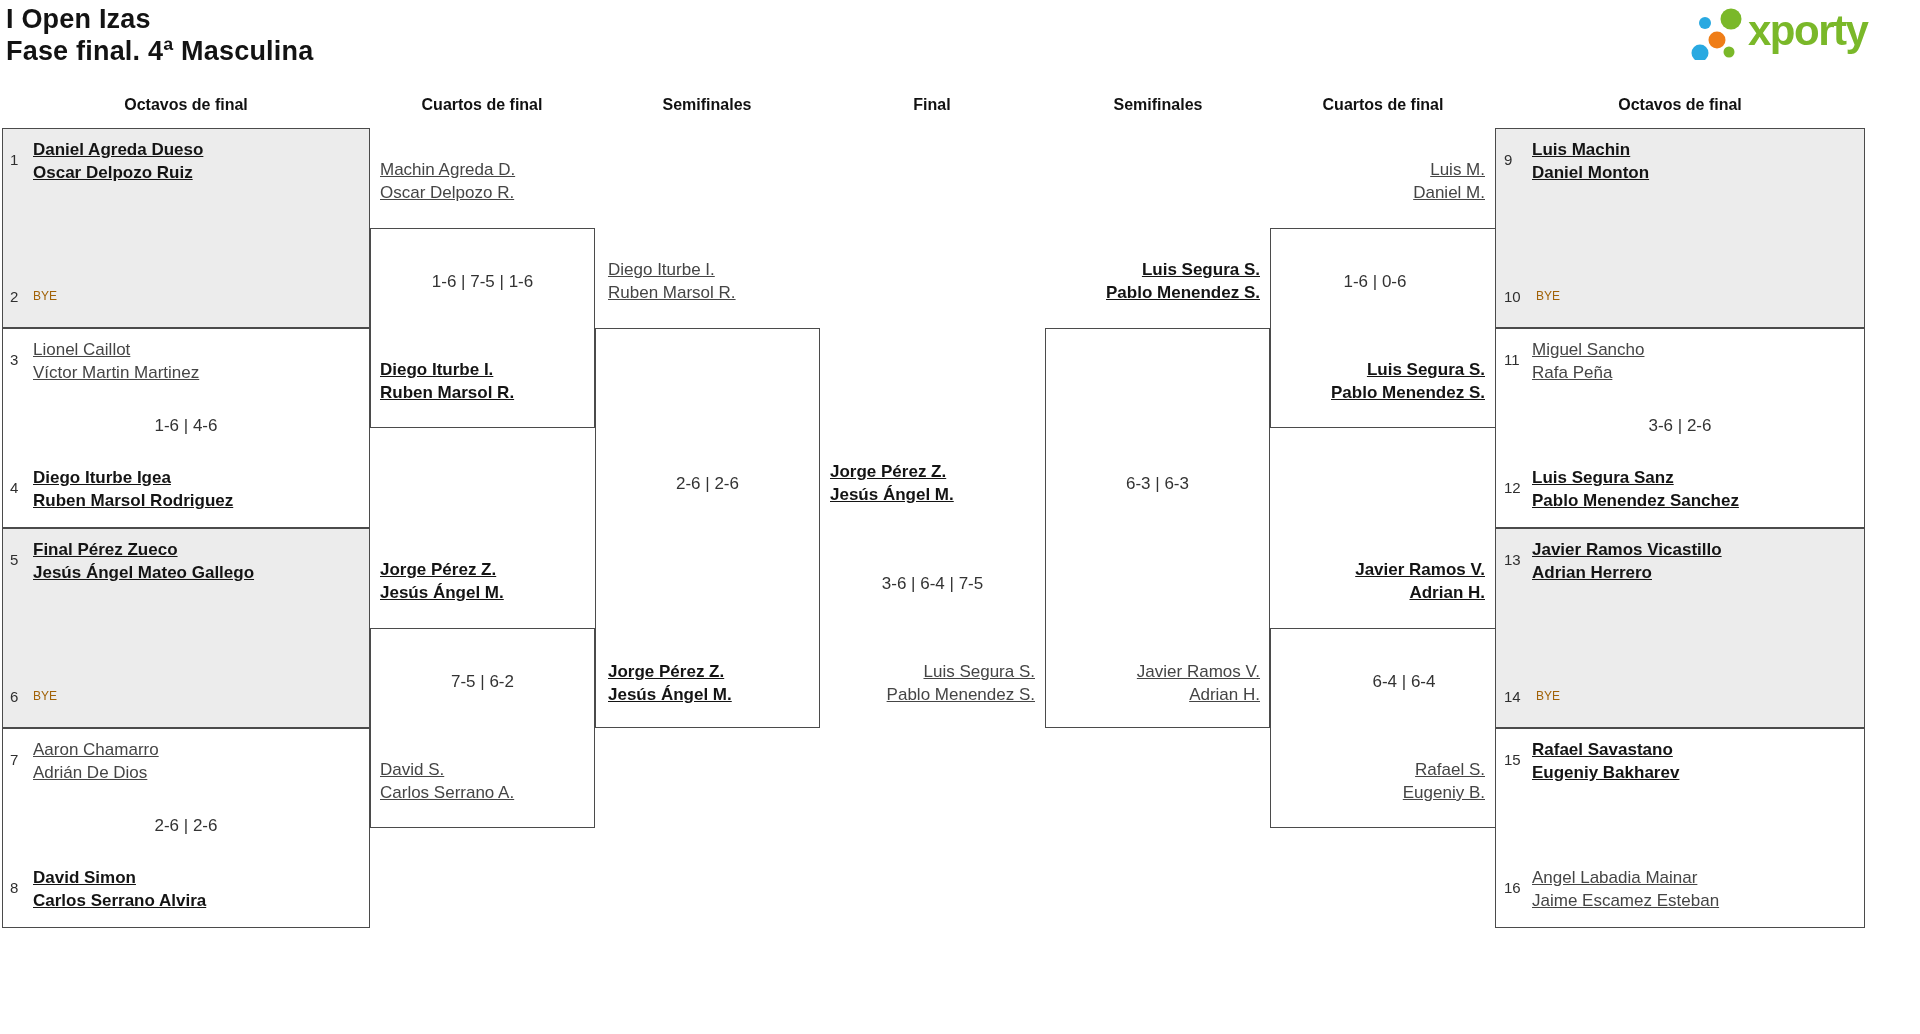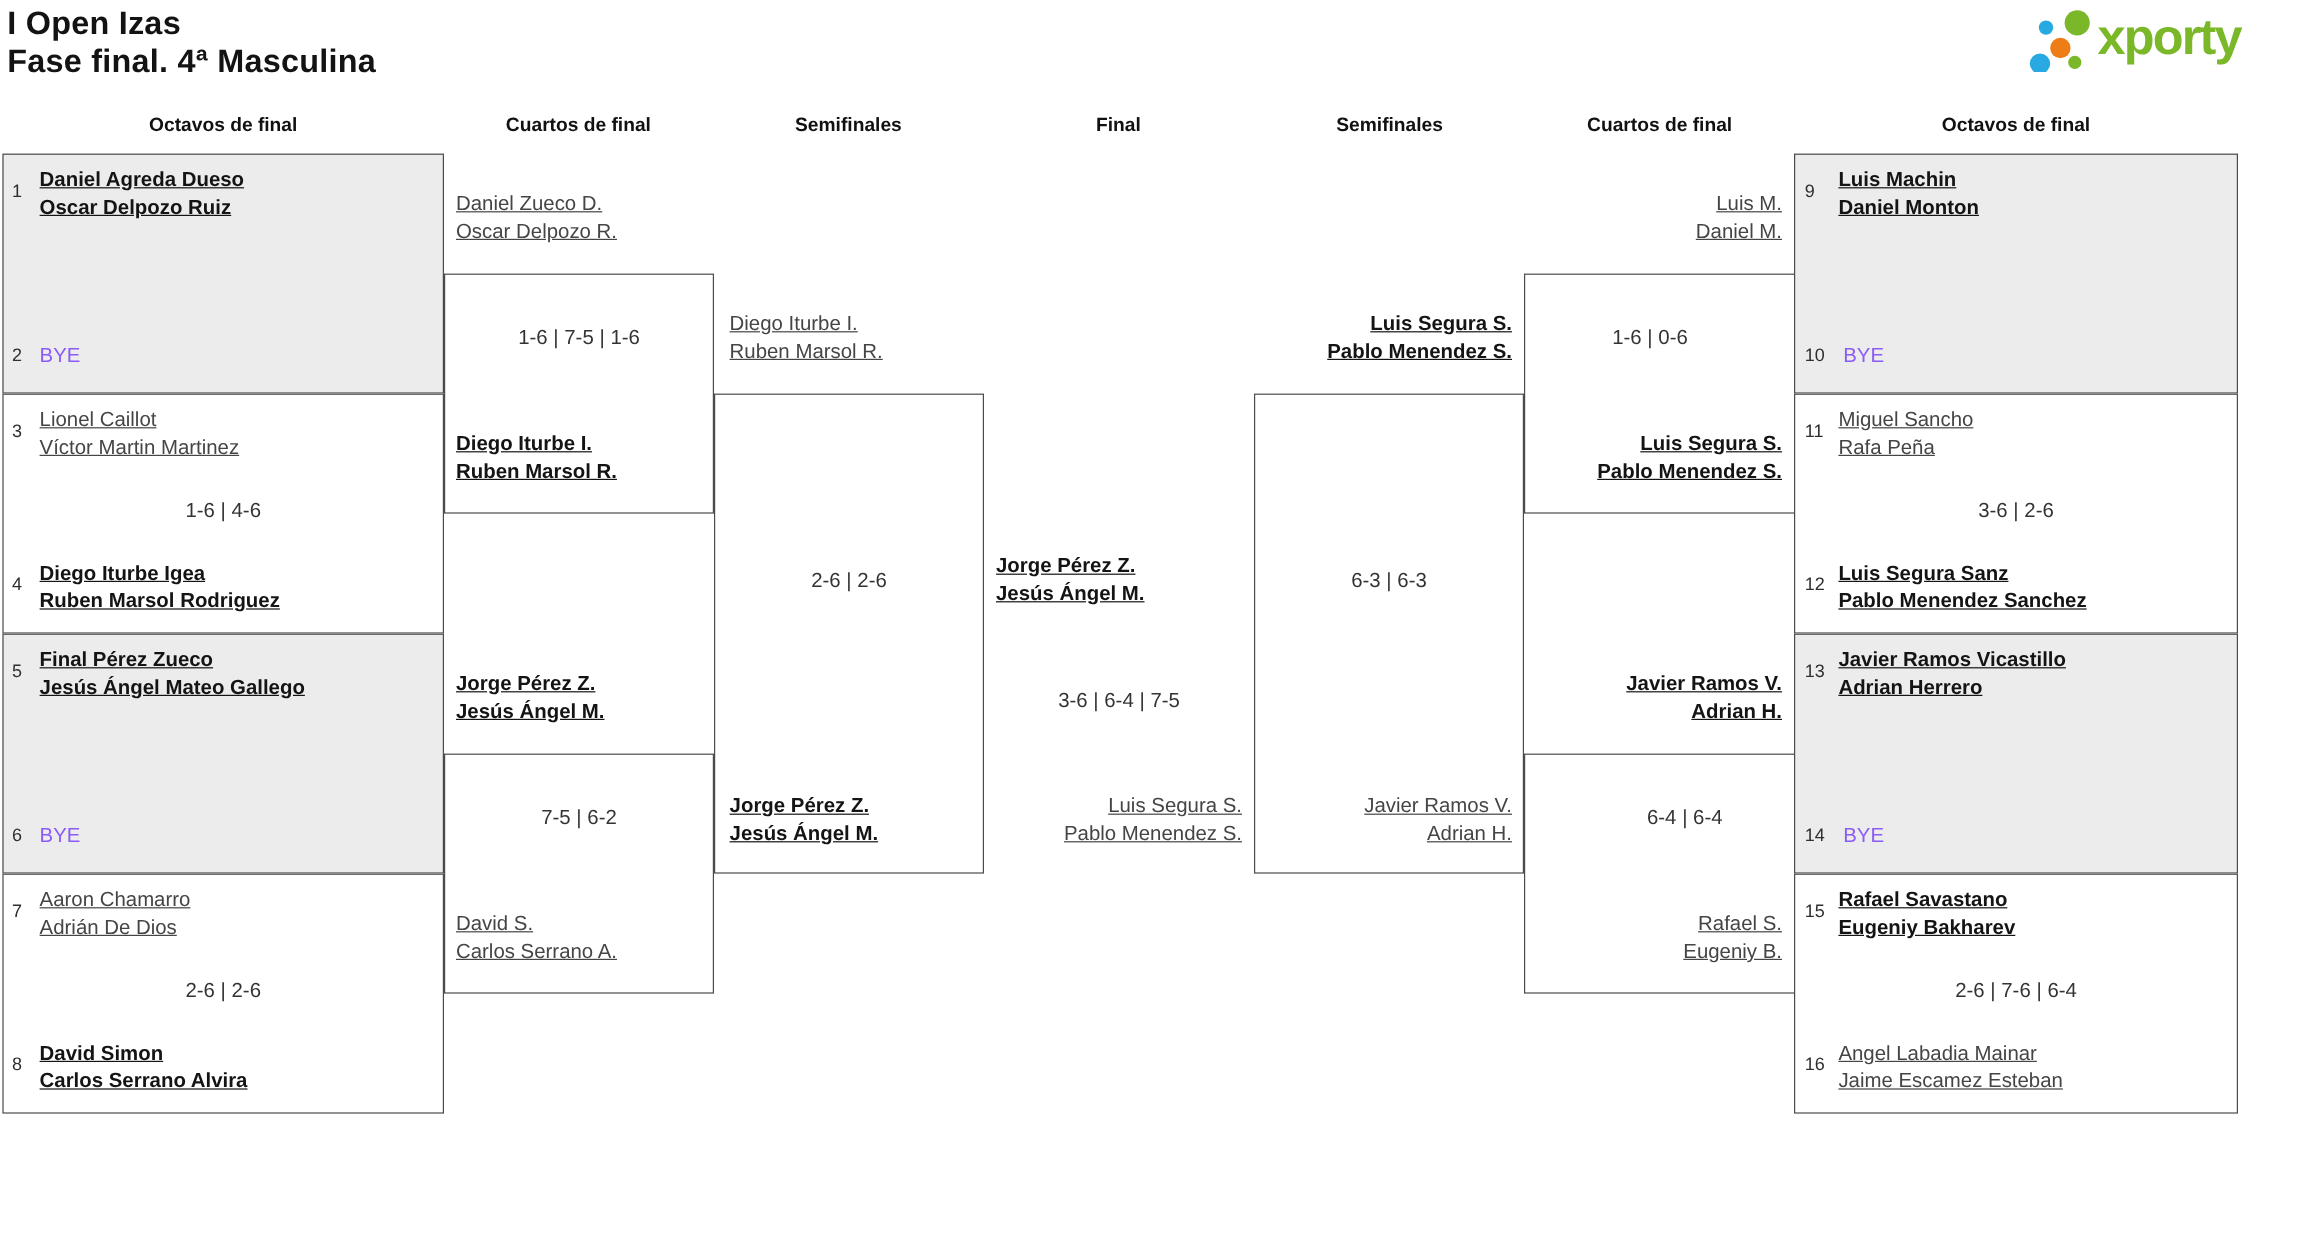--- a/index.html
+++ b/index.html
@@ -19,21 +19,21 @@
   .box{position:absolute;border:1px solid #4b4b4b;background:#fff;box-sizing:border-box;}
   .box.gray{background:#ececec;}
   
   .team{position:absolute;font-size:17px;line-height:23px;color:#454545;white-space:nowrap;}
   .team span{display:block;text-decoration:underline;}
   .team.winner{font-weight:700;color:#141414;}
   .team.ra{text-align:right;}
   .seed{position:absolute;font-size:15px;line-height:20px;color:#2f2f2f;white-space:nowrap;}
   .score{position:absolute;font-size:17px;line-height:23px;color:#333;text-align:center;
          white-space:nowrap;}
-  .bye{position:absolute;font-size:17px;line-height:23px;color:#8b5cf6;white-space:nowrap;}
+  .bye{position:absolute;font-size:12px;line-height:23px;color:#a16207;white-space:nowrap;}
 </style>
 </head>
 <body>
 
 <div id="page">
 
   <div class="title-line" style="top:4px">I Open Izas</div>
   <div class="title-line" style="top:36px">Fase final. 4ª Masculina</div>
 
   <div id="logo">
@@ -104,21 +104,21 @@
     <span>Adrián De Dios</span>
   </div>
   <div class="score" style="left:2px;top:814px;width:368px">2-6 | 2-6</div>
   <div class="seed" style="left:10px;top:878px">8</div>
   <div class="team winner" style="left:33px;top:866px">
     <span>David Simon</span>
     <span>Carlos Serrano Alvira</span>
   </div>
 
   <div class="team" style="left:380px;top:158px">
-    <span>Daniel Zueco D.</span>
+    <span>Machin Agreda D.</span>
     <span>Oscar Delpozo R.</span>
   </div>
   <div class="score" style="left:370px;top:270px;width:225px">1-6 | 7-5 | 1-6</div>
   <div class="team winner" style="left:380px;top:358px">
     <span>Diego Iturbe I.</span>
     <span>Ruben Marsol R.</span>
   </div>
 
   <div class="team winner" style="left:380px;top:558px">
     <span>Jorge Pérez Z.</span>
@@ -206,20 +206,19 @@
     <span>Adrian Herrero</span>
   </div>
   <div class="seed" style="left:1504px;top:687px">14</div>
   <div class="bye" style="left:1536px;top:685px">BYE</div>
 
   <div class="seed" style="left:1504px;top:750px">15</div>
   <div class="team winner" style="left:1532px;top:738px">
     <span>Rafael Savastano</span>
     <span>Eugeniy Bakharev</span>
   </div>
-  <div class="score" style="left:1495px;top:814px;width:370px">2-6 | 7-6 | 6-4</div>
   <div class="seed" style="left:1504px;top:878px">16</div>
   <div class="team" style="left:1532px;top:866px">
     <span>Angel Labadia Mainar</span>
     <span>Jaime Escamez Esteban</span>
   </div>
 
 </div>
 
 </body></html>

